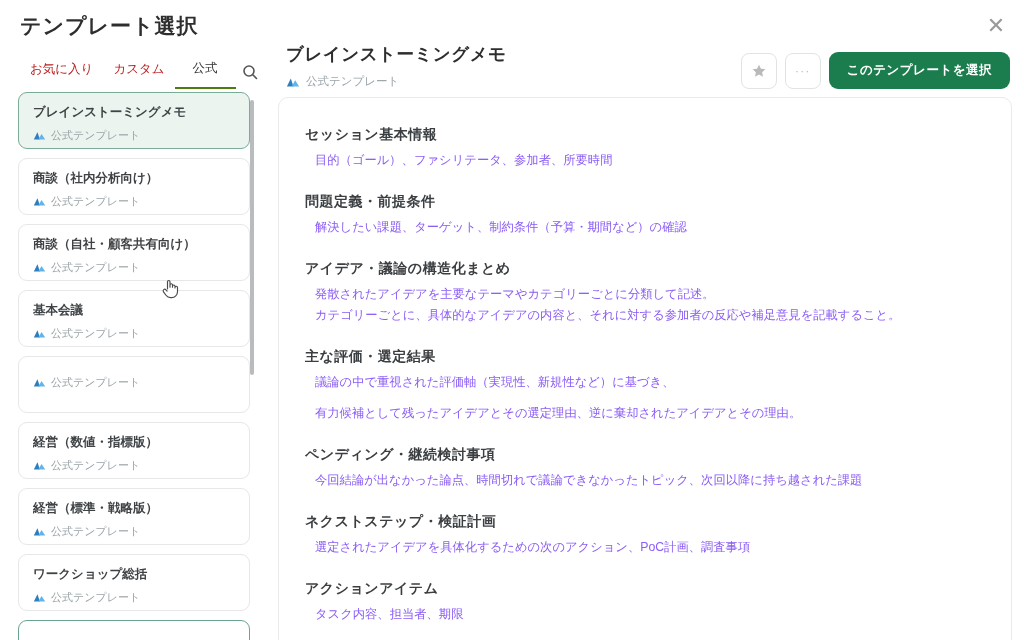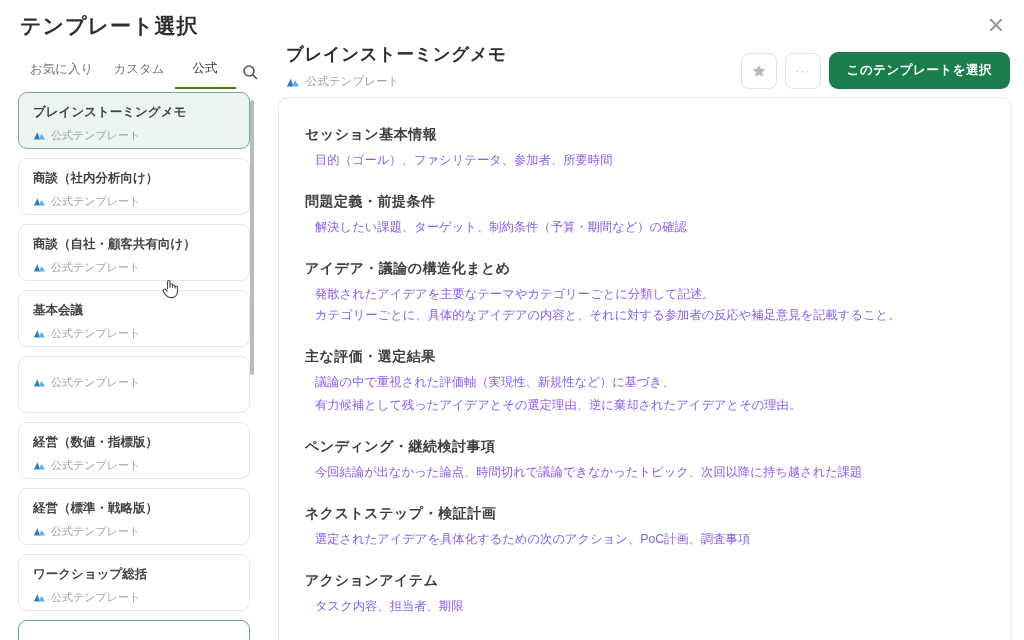--- a/index.html
+++ b/index.html
@@ -7,21 +7,21 @@
               font-family:"Liberation Sans","DejaVu Sans",sans-serif; }
   .root { position:relative; width:1024px; height:640px; background:#fff; }
 
   
   .modal-title { position:absolute; left:20px; top:12px; font-size:21px; font-weight:bold; color:#2e2e2e; letter-spacing:1px; }
   .close-btn { position:absolute; right:14px; top:12px; width:28px; height:28px; border:none; background:transparent;
                color:#9a9a9a; font-size:22px; line-height:28px; text-align:center; cursor:pointer; }
 
   
   .tabs { position:absolute; left:20px; top:54px; display:flex; align-items:center; width:240px; }
-  .tab { font-size:12.5px; color:#737373; padding:6px 10px 10px 10px; cursor:pointer; white-space:nowrap; }
+  .tab { font-size:12.5px; color:#b91c1c; padding:6px 10px 10px 10px; cursor:pointer; white-space:nowrap; }
   .tab.selected { color:#333; border-bottom:2px solid #4d7c0f; padding-left:18px; padding-right:18px; }
   .tab-search { margin-left:6px; cursor:pointer; display:flex; align-items:center; }
 
   
   .list { position:absolute; left:18px; top:92px; width:232px; }
   .card { border:1px solid #e7e7e7; border-radius:9px; background:#fff; padding:11px 14px 9px 14px; margin-bottom:9px;
           height:57px; cursor:pointer; }
   .card.selected { background:#ebf4ee; border-color:#79ab96; }
   .card-title { font-size:12.5px; font-weight:bold; color:#3f4346; white-space:nowrap; overflow:hidden; }
   .card-meta { display:flex; align-items:center; gap:5px; margin-top:7px; }
@@ -197,21 +197,21 @@
     </div>
 
     <div class="section">
       <h3>アイデア・議論の構造化まとめ</h3>
       <div class="line" style="margin-bottom:0;">発散されたアイデアを主要なテーマやカテゴリーごとに分類して記述。</div>
       <div class="line" style="margin-top:2px;">カテゴリーごとに、具体的なアイデアの内容と、それに対する参加者の反応や補足意見を記載すること。</div>
     </div>
 
     <div class="section">
       <h3>主な評価・選定結果</h3>
-      <div class="line" style="margin-bottom:4px;">議論の中で重視された評価軸（実現性、新規性など）に基づき、</div>
+      <div class="line" style="margin-bottom:12px;">議論の中で重視された評価軸（実現性、新規性など）に基づき、</div>
       <div class="line" style="margin-top:2px;">有力候補として残ったアイデアとその選定理由、逆に棄却されたアイデアとその理由。</div>
     </div>
 
     <div class="section">
       <h3>ペンディング・継続検討事項</h3>
       <div class="line">今回結論が出なかった論点、時間切れで議論できなかったトピック、次回以降に持ち越された課題</div>
     </div>
 
     <div class="section">
       <h3>ネクストステップ・検証計画</h3>

